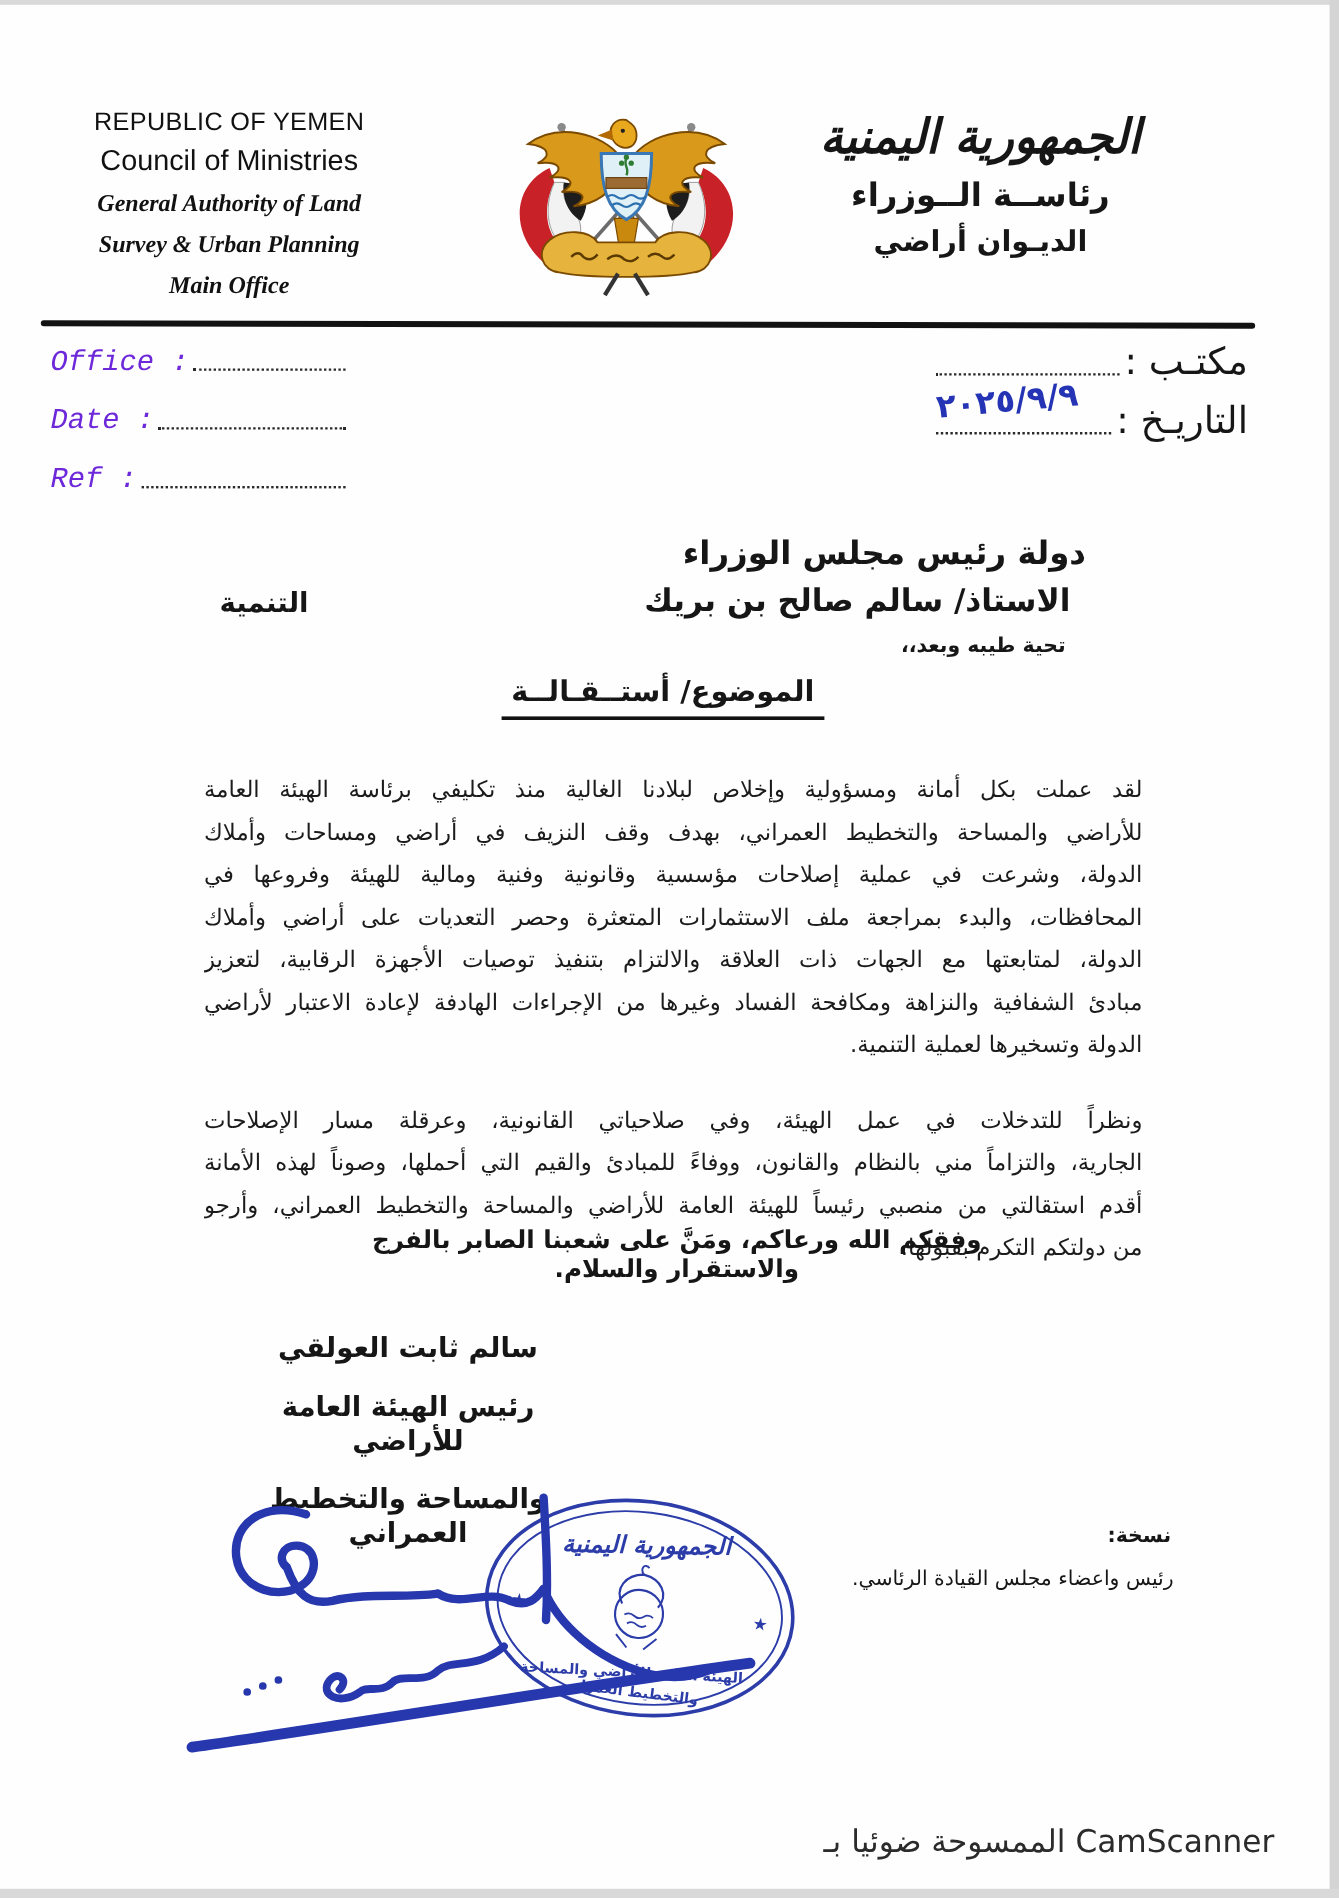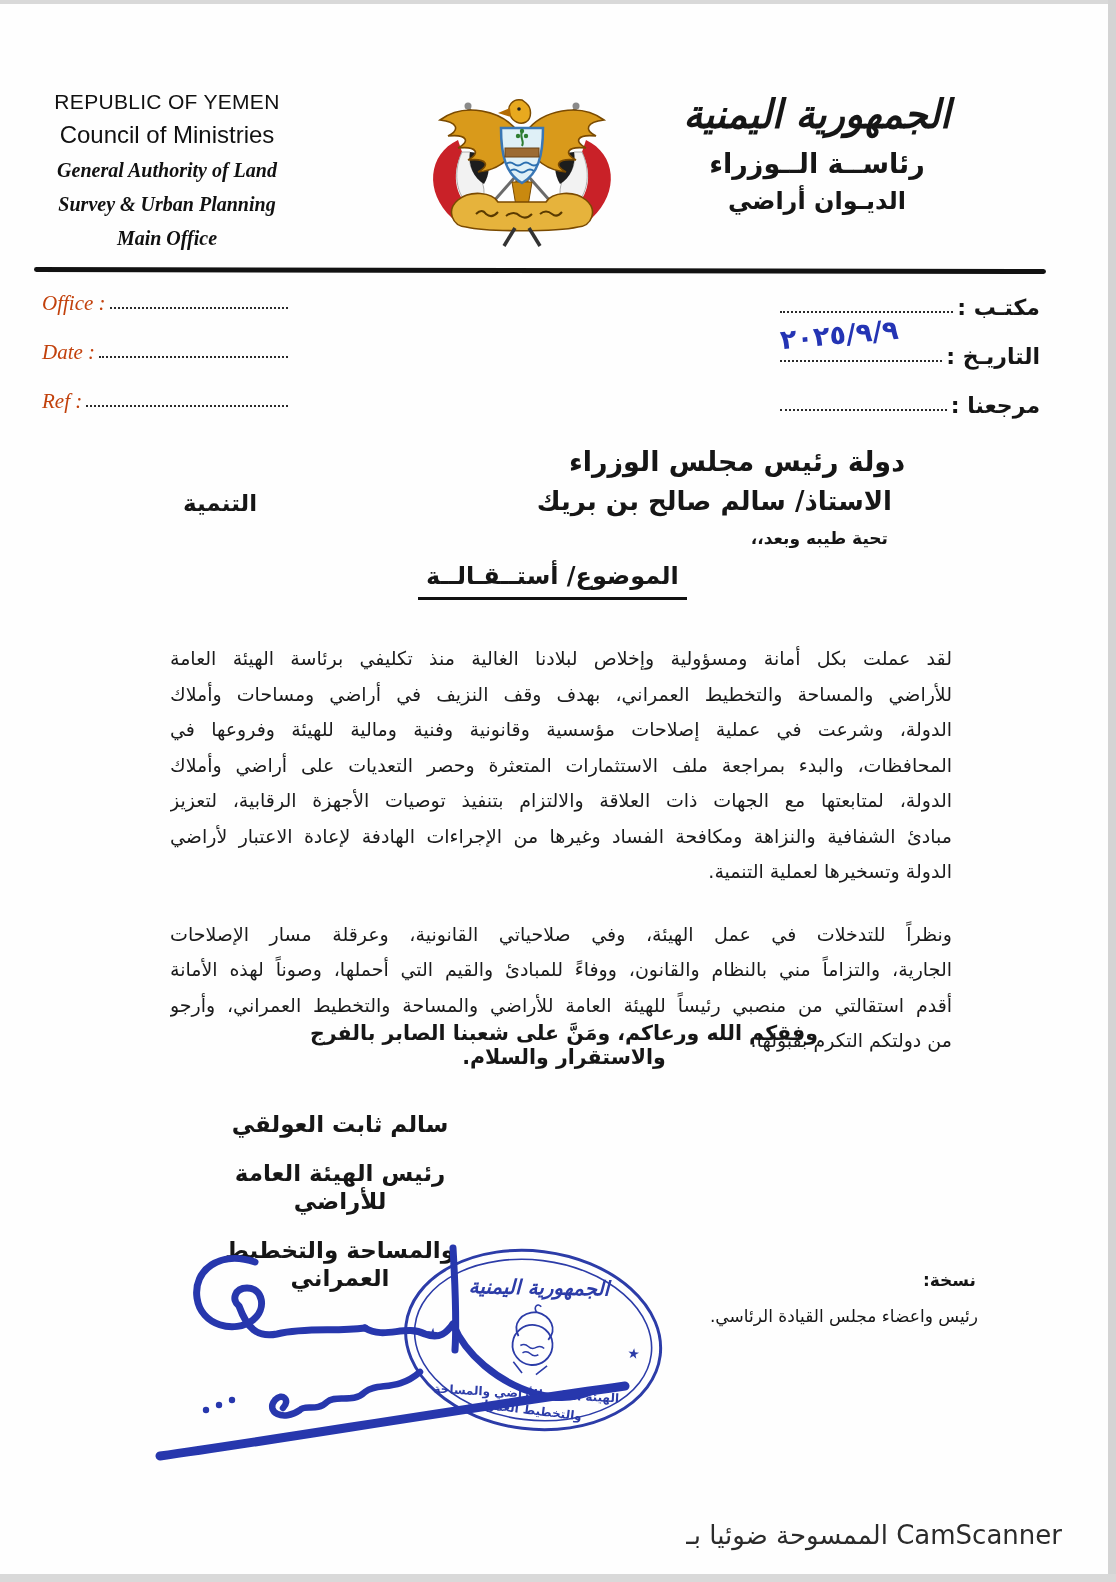--- a/index.html
+++ b/index.html
@@ -5,44 +5,44 @@
   html,body{margin:0;padding:0;background:#e9e9e9;}
   .page{
     position:relative;width:1116px;height:1582px;background:#fefefe;
     font-family:"DejaVu Sans",sans-serif;color:#161616;overflow:hidden;
   }
   .edge-top{position:absolute;left:0;top:0;width:1116px;height:4px;background:#d9d9d9;}
   .edge-right{position:absolute;right:0;top:0;width:8px;height:1582px;background:#d4d4d4;}
   .edge-bottom{position:absolute;left:0;bottom:0;width:1116px;height:8px;background:#d9d9d9;}
 
   
-  .lh-en{position:absolute;left:28px;top:90px;width:278px;text-align:center;color:#111;}
+  .lh-en{position:absolute;left:52px;top:90px;width:278px;text-align:center;color:#111;}
   .lh-en .l1{font-family:"Liberation Sans",sans-serif;font-size:21px;letter-spacing:.3px;}
   .lh-en .l2{font-family:Liberation Sans, sans-serif;font-size:24px;margin-top:7px;}
   .lh-en .l3{font-family:"Liberation Serif",serif;font-style:italic;font-weight:bold;font-size:20px;margin-top:10px;}
   .lh-en .l4{font-family:"Liberation Serif",serif;font-style:italic;font-weight:bold;font-size:20px;margin-top:11px;}
   .lh-en .l5{font-family:"Liberation Serif",serif;font-style:italic;font-weight:bold;font-size:20px;margin-top:11px;}
   .emblem{position:absolute;left:406px;top:80px;width:232px;height:168px;}
   .lh-ar{position:absolute;left:628px;top:84px;width:378px;text-align:center;direction:rtl;}
   .lh-ar .calli{font-size:38px;font-weight:bold;font-style:italic;line-height:60px;transform:scaleY(1.05);}
   .lh-ar .a2{font-size:27px;font-weight:bold;margin-top:4px;}
   .lh-ar .a3{font-size:18px;font-weight:bold;margin-top:9px;}
   .lh-ar .a4{font-size:24px;font-weight:bold;margin-top:8px;}
   .rule{position:absolute;left:34px;top:268px;width:1012px;height:5px;background:#121212;border-radius:3px;transform:rotate(.12deg);}
 
   
   .ref-ar{position:absolute;right:76px;top:286px;width:264px;direction:rtl;}
   .ref-ar .row{display:flex;align-items:flex-end;height:34px;margin-bottom:15px;position:relative;}
-  .ref-ar .lab{font-size:22px;font-weight:bold;white-space:nowrap;}
+  .ref-ar .lab{font-size:31px;font-weight:normal;white-space:nowrap;}
   .dots{flex:1;border-bottom:2.5px dotted #2a2a2a;margin:0 4px 7px 4px;height:1px;}
   .hand-date{position:absolute;left:4px;top:-16px;color:#2434b4;font-size:27px;font-weight:bold;
     transform:rotate(-5deg);letter-spacing:1px;white-space:nowrap;}
   .ref-en{position:absolute;left:42px;top:280px;width:250px;}
   .ref-en .row{display:flex;align-items:flex-end;height:36px;margin-bottom:13px;}
-  .ref-en .lab{font-family:Liberation Serif, serif;font-style:italic;font-size:21px;white-space:nowrap;color:#c2410c;}
+  .ref-en .lab{font-family:Liberation Mono, monospace;font-style:italic;font-size:24px;white-space:nowrap;color:#6d28d9;}
 
   
   .adr1{position:absolute;right:211px;top:446px;font-size:27px;font-weight:bold;direction:rtl;}
   .adr2{position:absolute;right:224px;top:486px;font-size:26px;font-weight:bold;direction:rtl;}
   .honor{position:absolute;left:183px;top:490px;font-size:23px;font-weight:bold;}
   .greet{position:absolute;right:228px;top:528px;font-size:17px;font-weight:bold;direction:rtl;}
   .subject{position:absolute;left:418px;top:562px;font-size:24px;font-weight:bold;direction:rtl;
     border-bottom:3.5px solid #111;padding:0 8px 7px 8px;}
 
   
@@ -124,24 +124,20 @@
   <div class="ref-ar">
     <div class="row">
       <span class="lab">مكتـب :</span>
       <span class="dots"></span>
     </div>
     <div class="row">
       <span class="lab">التاريـخ :</span>
       <span class="dots"></span>
       <span class="hand-date">٢٠٢٥/٩/٩</span>
     </div>
-    <div class="row">
-      <span class="lab">مرجعنا :</span>
-      <span class="dots"></span>
-    </div>
   </div>
 
   <div class="ref-en">
     <div class="row">
       <span class="lab">Office : </span>
       <span class="dots"></span>
     </div>
     <div class="row">
       <span class="lab">Date : </span>
       <span class="dots"></span>

